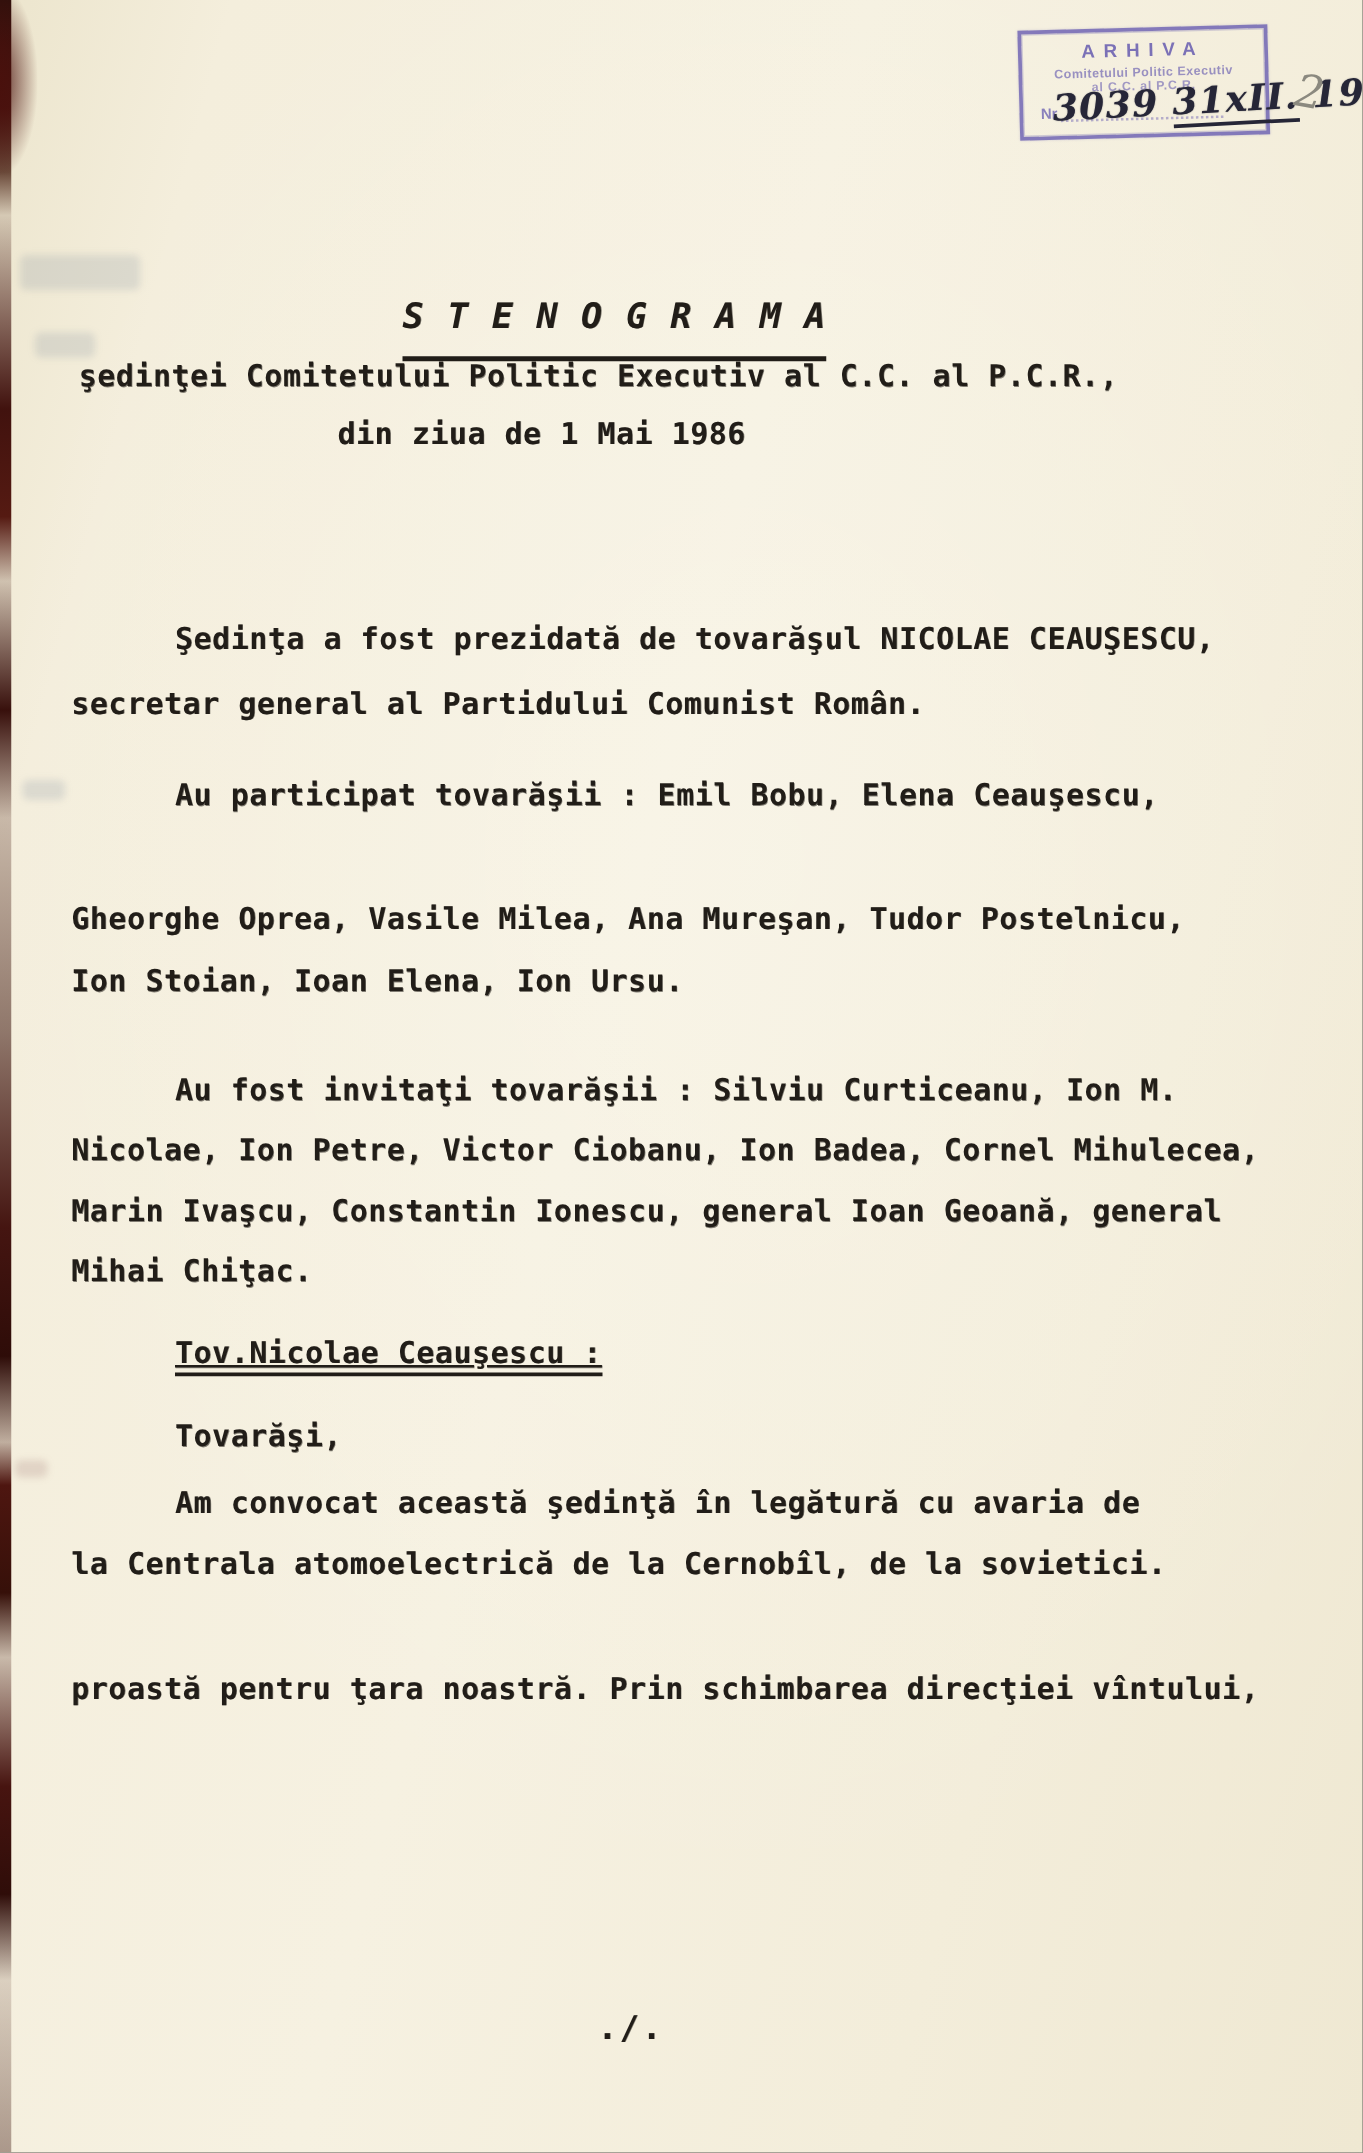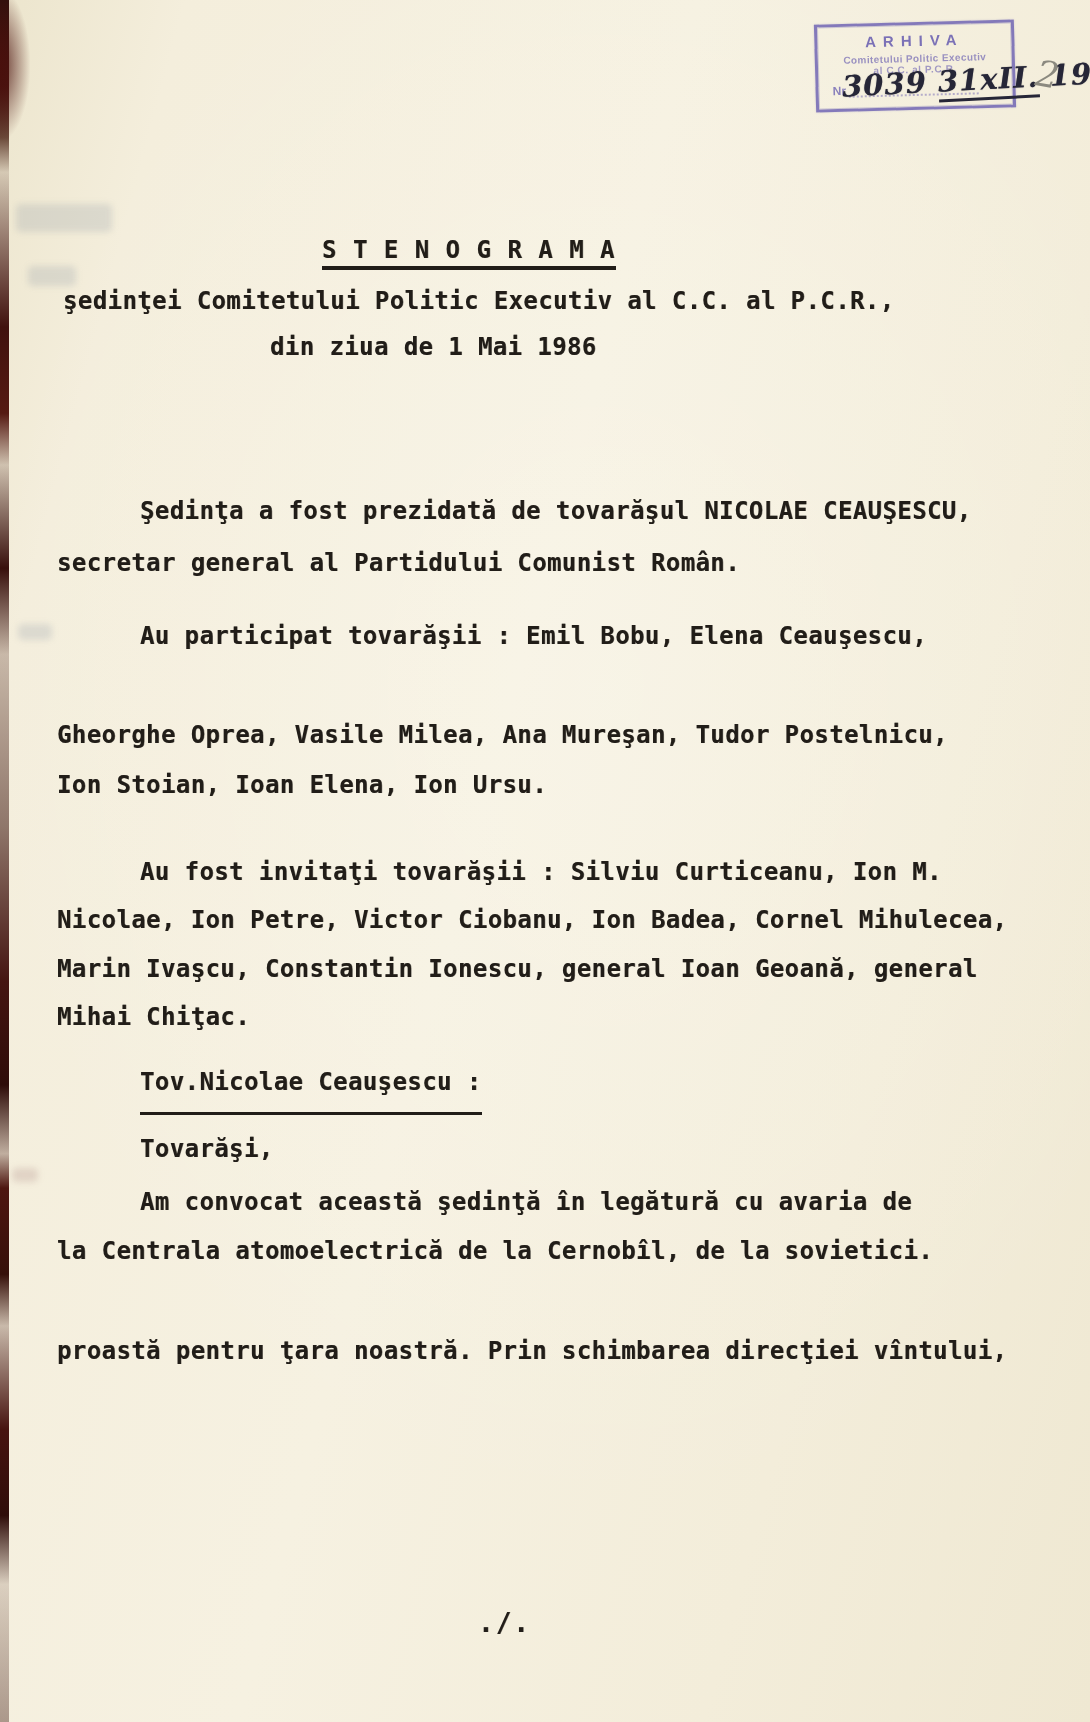--- a/index.html
+++ b/index.html
@@ -75,28 +75,30 @@
   }
   
   .line{
     position:absolute;
     font-size:24px;
     white-space:nowrap;
     letter-spacing:.4px;
     text-shadow:.5px .4px 0 rgba(33,29,24,.55);
   }
   .title{
-    font-size:24px;
+    font-size:28px;
     letter-spacing:1px;
     border-bottom:4px solid var(--ink,#211d18);
-    padding-bottom:2px;
+    padding-bottom:16px;
+    font-style:italic;
   }
   .uline{
     border-bottom:3px solid var(--ink,#211d18);
-    padding-bottom:16px;
+    padding-bottom:2px;
+    text-decoration:underline;
   }
   .footer-mark{font-size:26px;letter-spacing:2px;}
 </style>
 </head>
 <body>
 
 <main class="page">
 
   <div class="edge-band"></div>
   <div class="corner-blob"></div>

